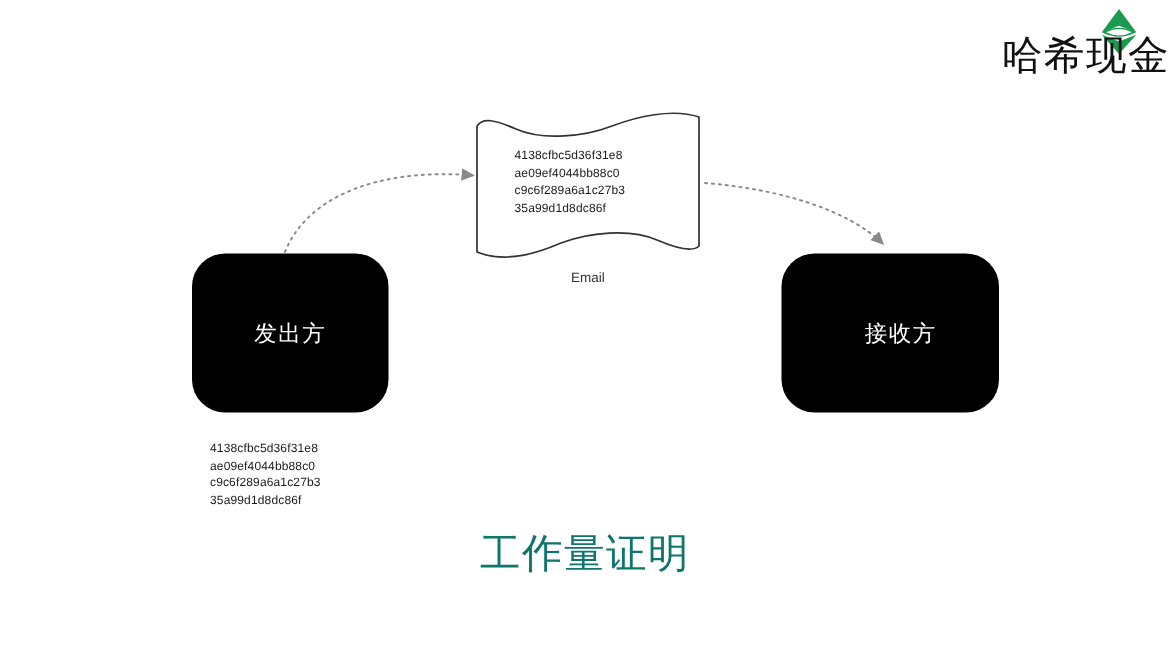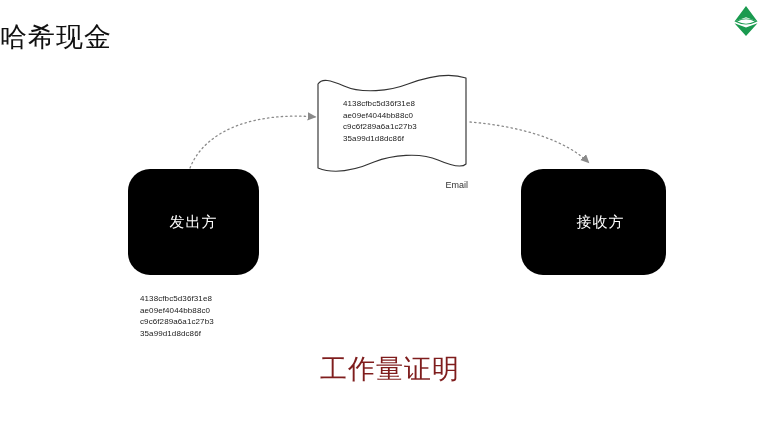--- a/index.html
+++ b/index.html
@@ -27,36 +27,36 @@
     width: 34px;
     height: 34px;
   }
 
   
   #title-top {
     position: absolute;
     left: 0;
     top: 20px;
     width: 780px;
-    text-align: left;
+    text-align: right;
     font-size: 27px;
     line-height: 34px;
     color: #111111;
     letter-spacing: 1px;
     white-space: nowrap;
   }
   #title-bottom {
     position: absolute;
     left: 0;
     top: 352px;
     width: 780px;
     text-align: center;
     font-size: 27px;
     line-height: 34px;
-    color: #7f1d1d;
+    color: #0f766e;
     letter-spacing: 1px;
     white-space: nowrap;
   }
 
   
   .actor {
     position: absolute;
     background: #000000;
     border-radius: 22px;
     display: flex;
@@ -105,21 +105,21 @@
     line-height: 11.6px;
     color: #1a1a1a;
     white-space: pre;
     letter-spacing: 0.1px;
   }
   #email-caption {
     position: absolute;
     left: 316px;
     top: 180px;
     width: 152px;
-    text-align: right;
+    text-align: center;
     font-size: 9px;
     color: #333333;
   }
 
   
   #pow-hash {
     position: absolute;
     left: 140px;
     top: 293px;
     font-size: 8px;

